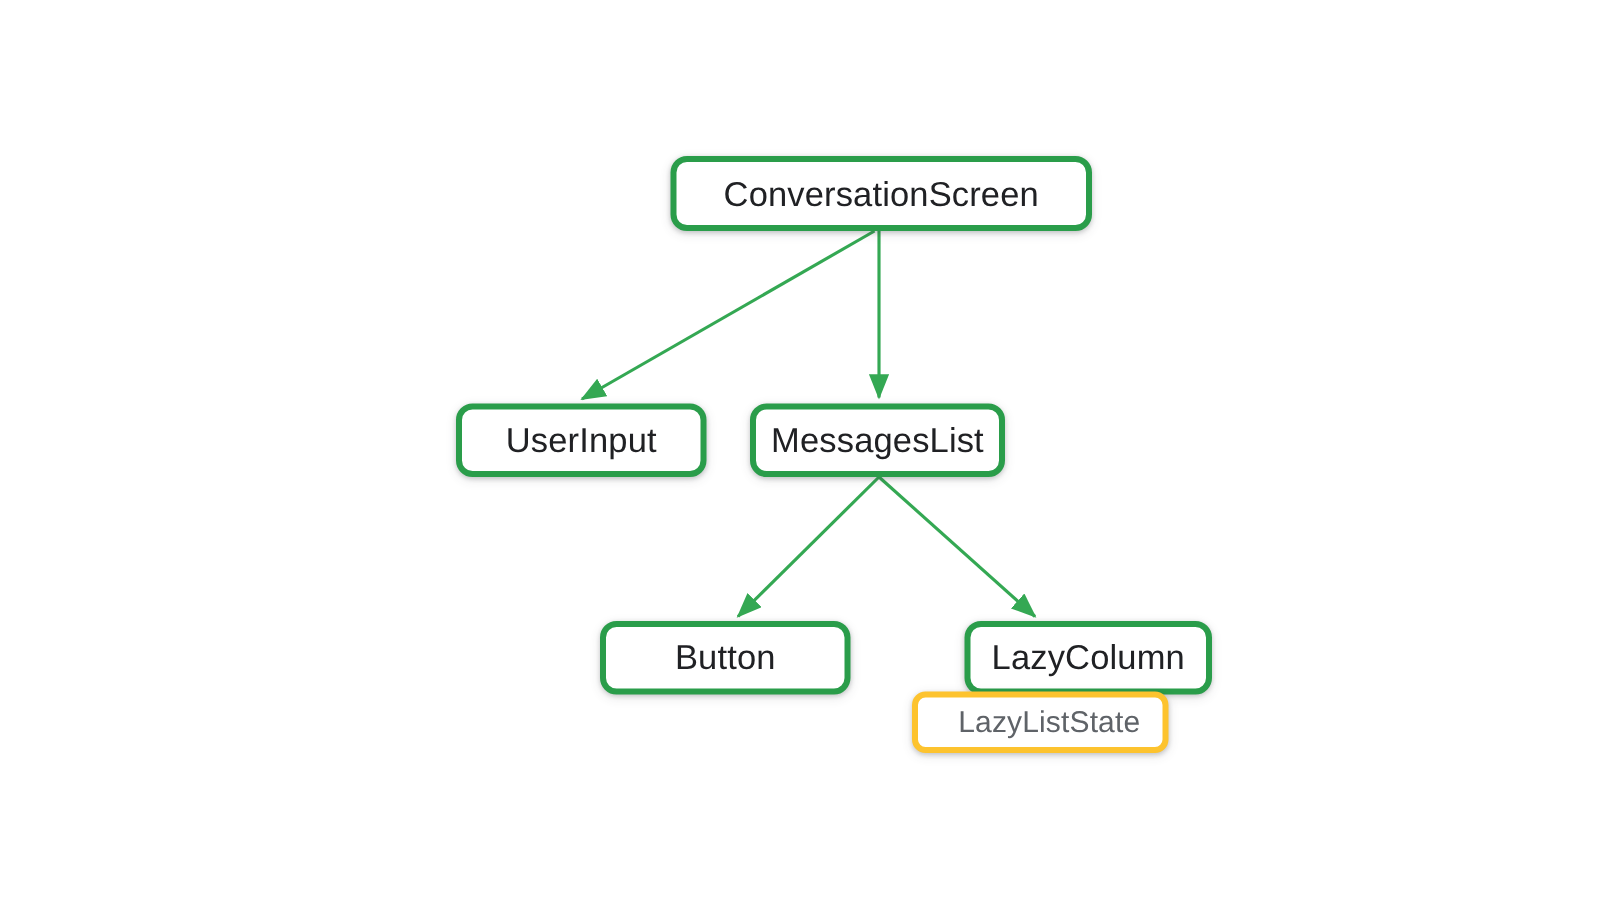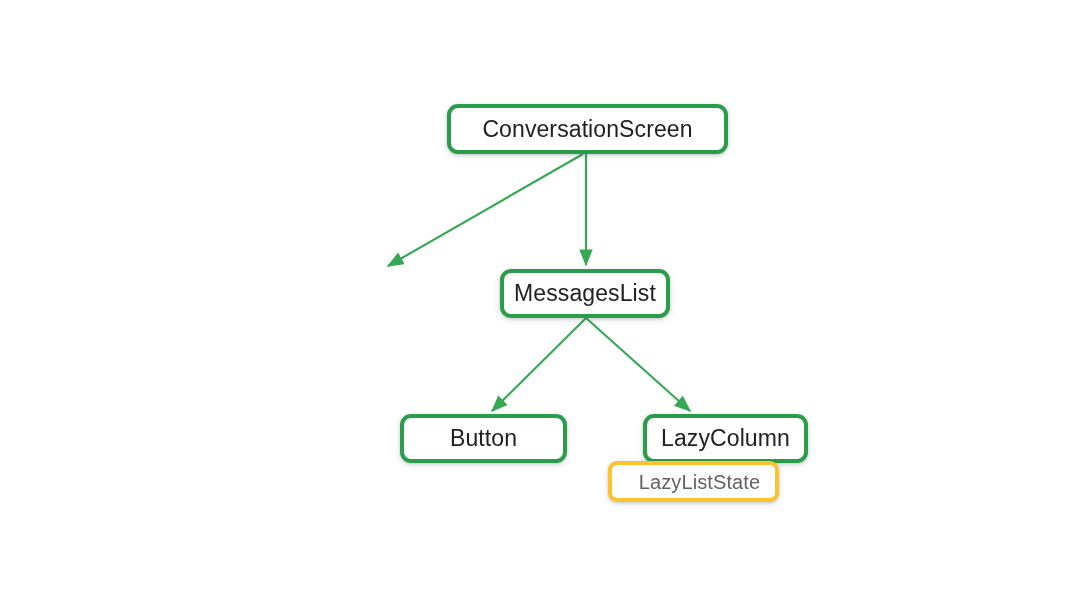--- a/index.html
+++ b/index.html
@@ -111,20 +111,23 @@
 
     <line x1="586" y1="318" x2="492" y2="411" stroke="#34a853" stroke-width="2.1" marker-end="url(#arrowhead)"></line>
 
     <line x1="586" y1="318" x2="690" y2="411" stroke="#34a853" stroke-width="2.1" marker-end="url(#arrowhead)"></line>
   </svg>
 
   <div class="node node-green" id="node-conversation-screen">
     <span class="node-label">ConversationScreen</span>
   </div>
 
+  <div class="node node-green" id="node-user-input">
+    <span class="node-label">UserInput</span>
+  </div>
 
   <div class="node node-green" id="node-messages-list">
     <span class="node-label">MessagesList</span>
   </div>
 
   <div class="node node-green" id="node-button">
     <span class="node-label">Button</span>
   </div>
 
   <div class="node node-green" id="node-lazy-column">

